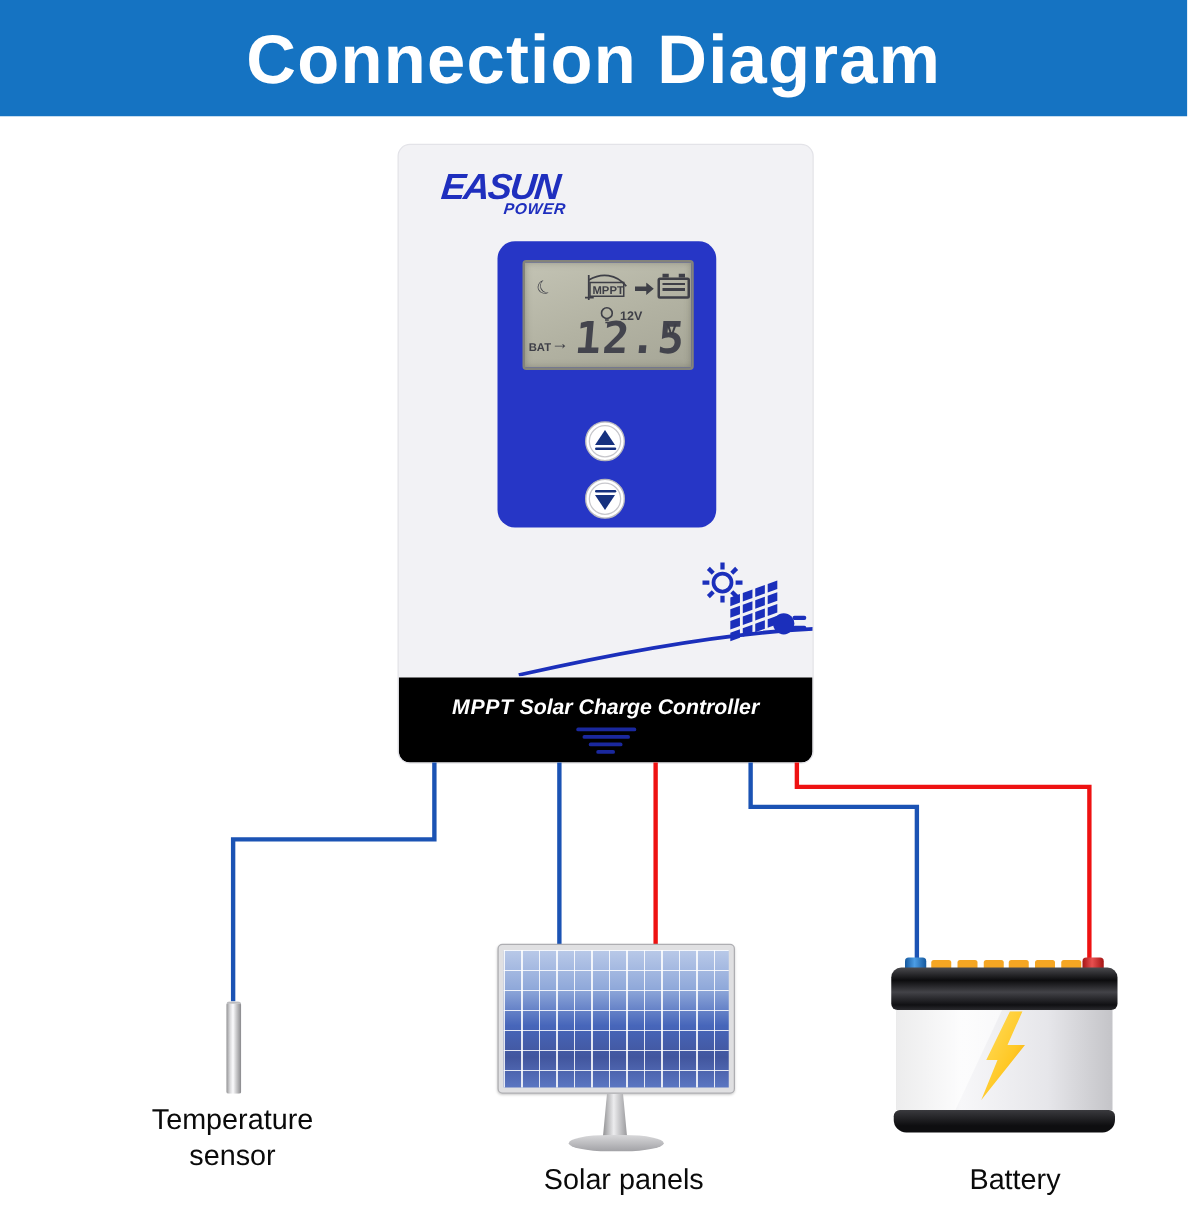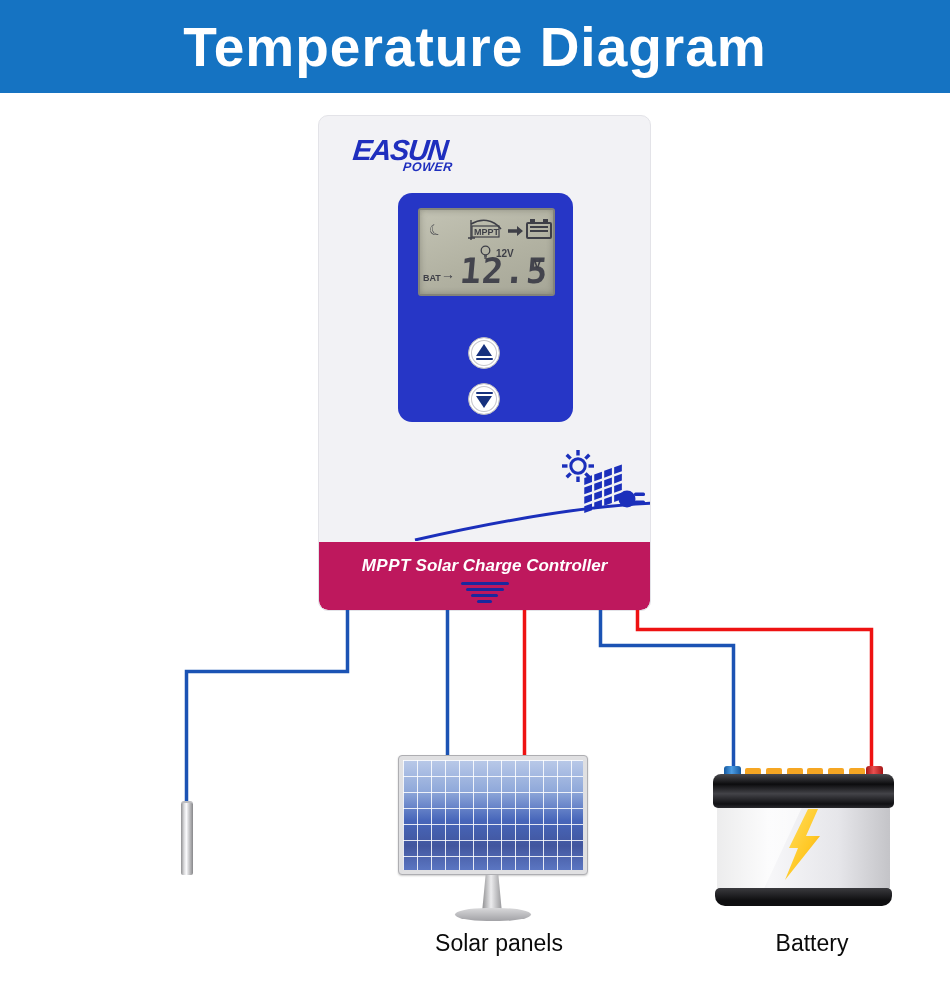--- a/index.html
+++ b/index.html
@@ -48,21 +48,21 @@
   .btn-up{left:70px;top:144px;}
   .btn-down{left:70px;top:190px;}
   .tri-up{width:0;height:0;border-left:8px solid transparent;border-right:8px solid transparent;
           border-bottom:12px solid #16317e;}
   .tri-down{width:0;height:0;border-left:8px solid transparent;border-right:8px solid transparent;
           border-top:12px solid #16317e;}
   .btn .bar{width:17px;height:2.5px;background:#16317e;border-radius:1px;margin:2px 0;}
 
   .graphic{position:absolute;left:82px;top:325px;}
 
-  .strip{position:absolute;left:0;bottom:0;width:100%;height:68px;background:#be185d;
+  .strip{position:absolute;left:0;bottom:0;width:100%;height:68px;background:#000000;
          border-radius:0 0 9px 9px;text-align:center;}
   .strip .strip-text{margin-top:14px;color:#ffffff;font-size:17px;font-style:italic;font-weight:bold;}
   .strip .strip-text .b{letter-spacing:0.5px;}
   .grille{margin-top:6px;display:flex;flex-direction:column;align-items:center;gap:3px;}
   .grille span{display:block;height:3px;border-radius:2px;background:#1a289e;}
   .g1{width:48px;} .g2{width:38px;} .g3{width:27px;} .g4{width:15px;}
 
   
   .wires{position:absolute;left:0;top:0;pointer-events:none;}
 
@@ -108,21 +108,21 @@
   .cap-temp{left:106px;top:881px;width:160px;}
   .cap-solar{left:399px;top:929px;width:200px;}
   .cap-batt{left:712px;top:929px;width:200px;}
 </style>
 </head>
 <body>
 
 <div class="page">
 
   <div class="header">
-    <div class="title">Temperature Diagram</div>
+    <div class="title">Connection Diagram</div>
   </div>
 
   <div class="device">
 
     <div class="logo">
       <span class="brand1">EASUN</span>
       <span class="brand2">POWER</span>
     </div>
 
     <div class="panel">
@@ -251,16 +251,17 @@
         <linearGradient id="gold" x1="0" y1="0" x2="1" y2="1">
           <stop offset="0" stop-color="#ffe066"></stop>
             <stop offset="0.6" stop-color="#ffc825"></stop>
             <stop offset="1" stop-color="#f09a0a"></stop>
         </linearGradient>
       </defs>
       <polygon points="25,0 6,39 15,39 2,71 37,27 23,27 35,0" fill="url(#gold)"></polygon>
     </svg>
   </div>
 
+  <div class="caption cap-temp">Temperature sensor</div>
   <div class="caption cap-batt">Battery</div>
   <div class="caption cap-solar">Solar panels</div>
 
 </div>
 
 </body></html>

